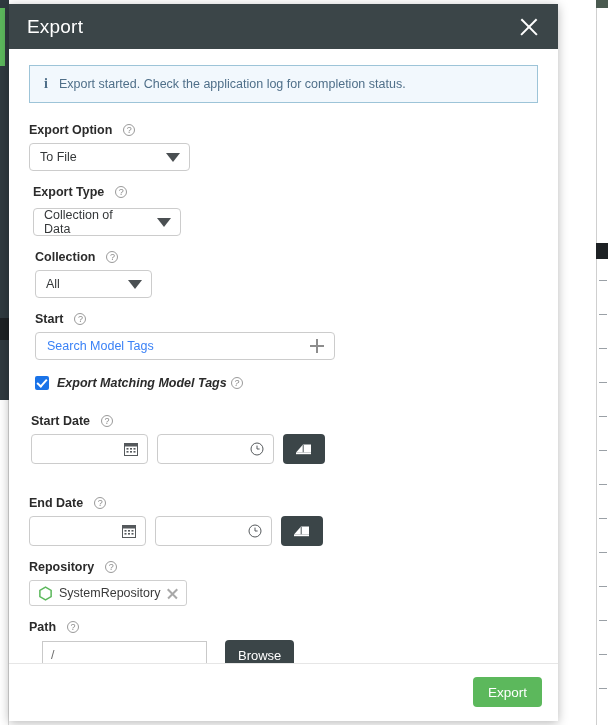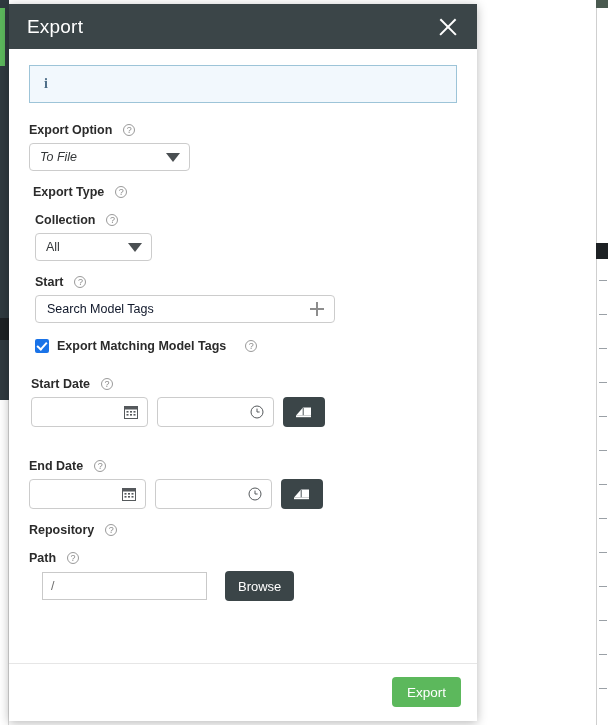--- a/index.html
+++ b/index.html
@@ -76,21 +76,21 @@
     right: 1px;
     width: 8px; height: 1px;
     background: #9aa0a6;
     display: block;
   }
 
   
   #export-modal {
     position: absolute;
     left: 9px; top: 4px;
-    width: 468px;
+    width: 549px;
     height: 717px;
     background: #ffffff;
     box-shadow: 0 2px 10px rgba(0,0,0,.28);
     display: flex;
     flex-direction: column;
     overflow: hidden;
     justify-content: space-between;
   }
 
   
@@ -191,40 +191,40 @@
     cursor: pointer;
   }
   .caret {
     width: 0; height: 0;
     border-left: 7px solid transparent;
     border-right: 7px solid transparent;
     border-top: 9px solid #4a4f52;
     margin-left: 16px;
     flex: 0 0 auto;
   }
-  .w-export-option { width: 161px; font-style: italic; }
+  .w-export-option { width: 161px; }
   .w-export-type   { width: 148px; }
   .w-collection    { width: 117px; gap: 44px; }
 
   
   .tag-input {
     width: 300px;
     height: 28px;
     border: 1px solid #cccccc;
     border-radius: 4px;
     background: #ffffff;
     display: flex;
     align-items: center;
     justify-content: space-between;
     padding: 0 10px 0 11px;
     cursor: text;
   }
   .tag-input .ph {
     font-size: 12.5px;
-    color: #0f172a;
+    color: #3b82f6;
   }
   .plus-icon {
     position: relative;
     width: 14px; height: 14px;
     flex: 0 0 auto;
     cursor: pointer;
   }
   .plus-icon::before, .plus-icon::after {
     content: "";
     position: absolute;
@@ -256,21 +256,22 @@
     border: solid #ffffff;
     border-width: 0 2px 2px 0;
     transform: rotate(42deg);
   }
   .checkbox-label {
     font-size: 12.5px;
     font-weight: bold;
     color: #2b2b2b;
     display: flex;
     align-items: center;
-    gap: 19px;
+    gap: 4px;
+    font-style: italic;
   }
 
   
   .date-row {
     display: flex;
     align-items: center;
     gap: 9px;
   }
   .date-field, .time-field {
     height: 30px;
@@ -419,37 +420,42 @@
 
   <div class="modal-header">
     <div class="modal-title">Export</div>
     <div class="close-x"></div>
   </div>
 
   <div class="modal-body">
 
     <div class="alert-info">
       <span class="info-glyph">i</span>
+      <span>Export started. Check the application log for completion status.</span>
     </div>
 
     <div class="field-group indent-1">
       <div class="field-label">
         <span>Export Option</span>
         <span class="help-icon">?</span>
       </div>
       <div class="select-box w-export-option">
         <span>To File</span>
         <span class="caret"></span>
       </div>
     </div>
 
     <div class="field-group indent-2">
       <div class="field-label">
         <span>Export Type</span>
         <span class="help-icon">?</span>
+      </div>
+      <div class="select-box w-export-type">
+        <span>Collection of Data</span>
+        <span class="caret"></span>
       </div>
     </div>
 
     <div class="field-group indent-3">
       <div class="field-label">
         <span>Collection</span>
         <span class="help-icon">?</span>
       </div>
       <div class="select-box w-collection">
         <span>All</span>
@@ -544,20 +550,27 @@
           </svg>
         </button>
       </div>
     </div>
 
     <div class="field-group indent-1">
       <div class="field-label">
         <span>Repository</span>
         <span class="help-icon">?</span>
       </div>
+      <div class="chip">
+        <svg width="15" height="15" viewBox="0 0 16 16">
+          <polygon points="8,1.2 14,4.6 14,11.4 8,14.8 2,11.4 2,4.6" fill="none" stroke="#5cb85c" stroke-width="1.6"></polygon>
+        </svg>
+        <span>SystemRepository</span>
+        <span class="chip-x"></span>
+      </div>
     </div>
 
     <div class="field-group indent-1">
       <div class="field-label">
         <span>Path</span>
         <span class="help-icon">?</span>
       </div>
       <div class="path-row">
         <div class="path-input">
           <span>/</span>

